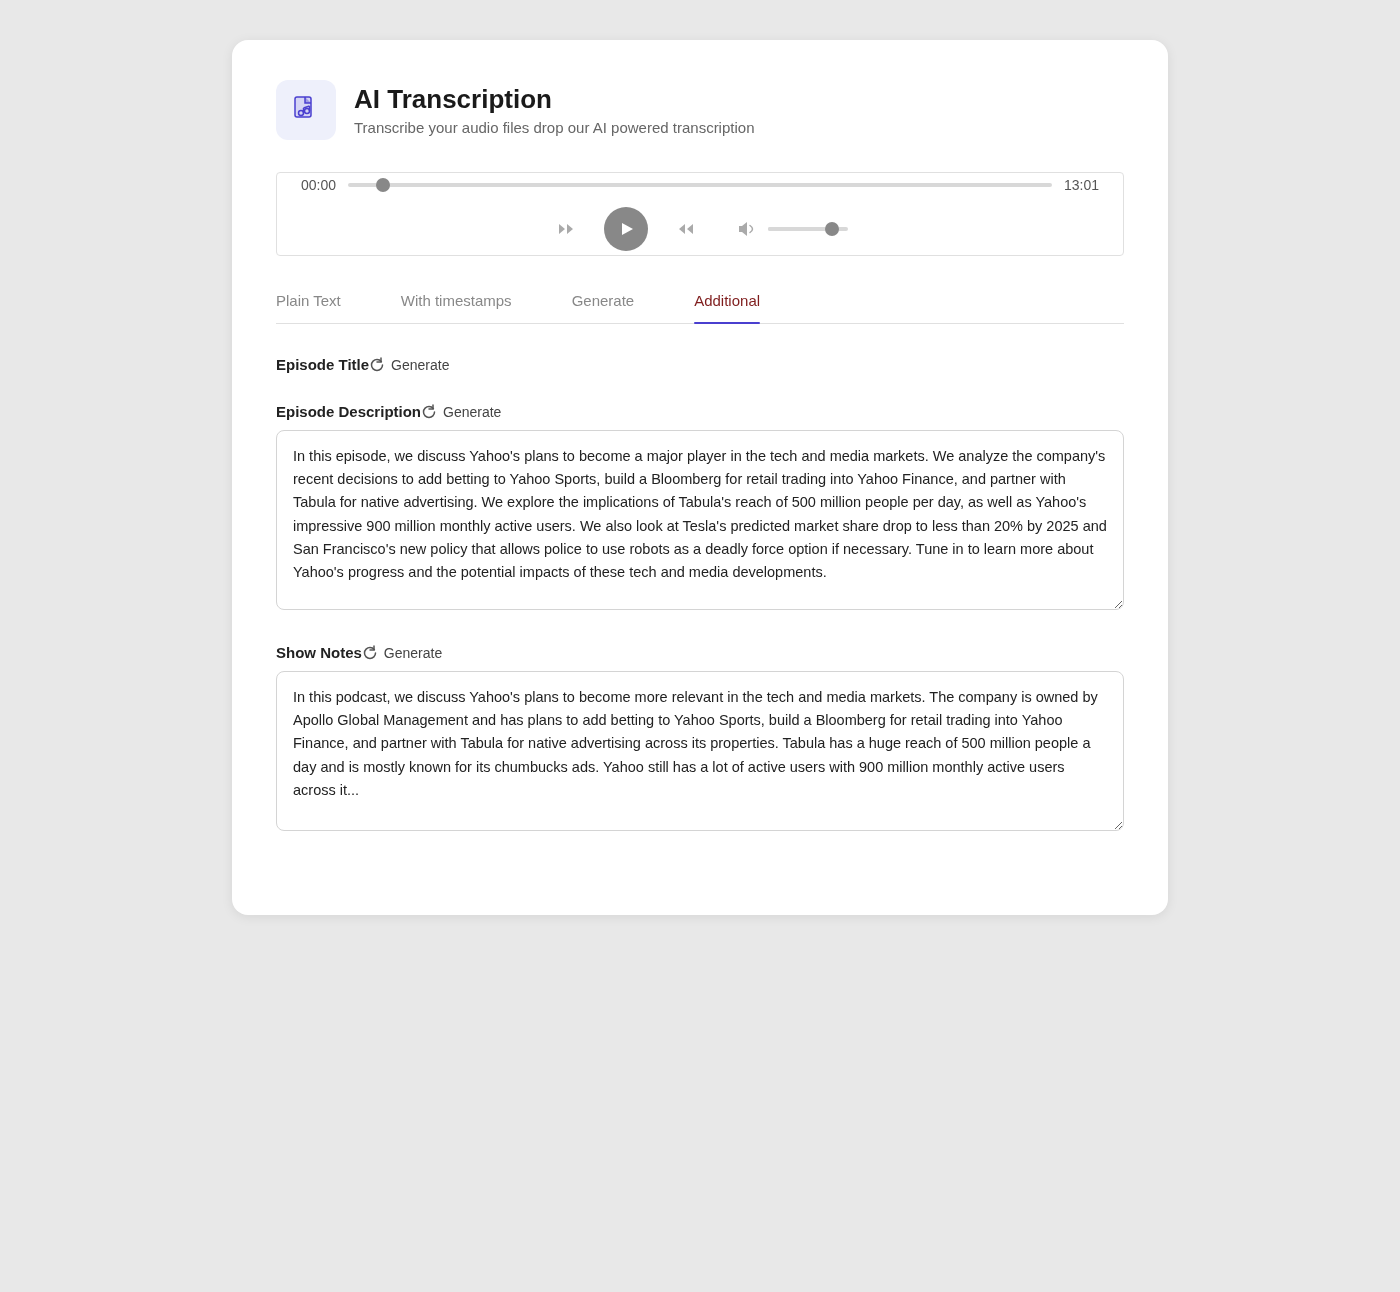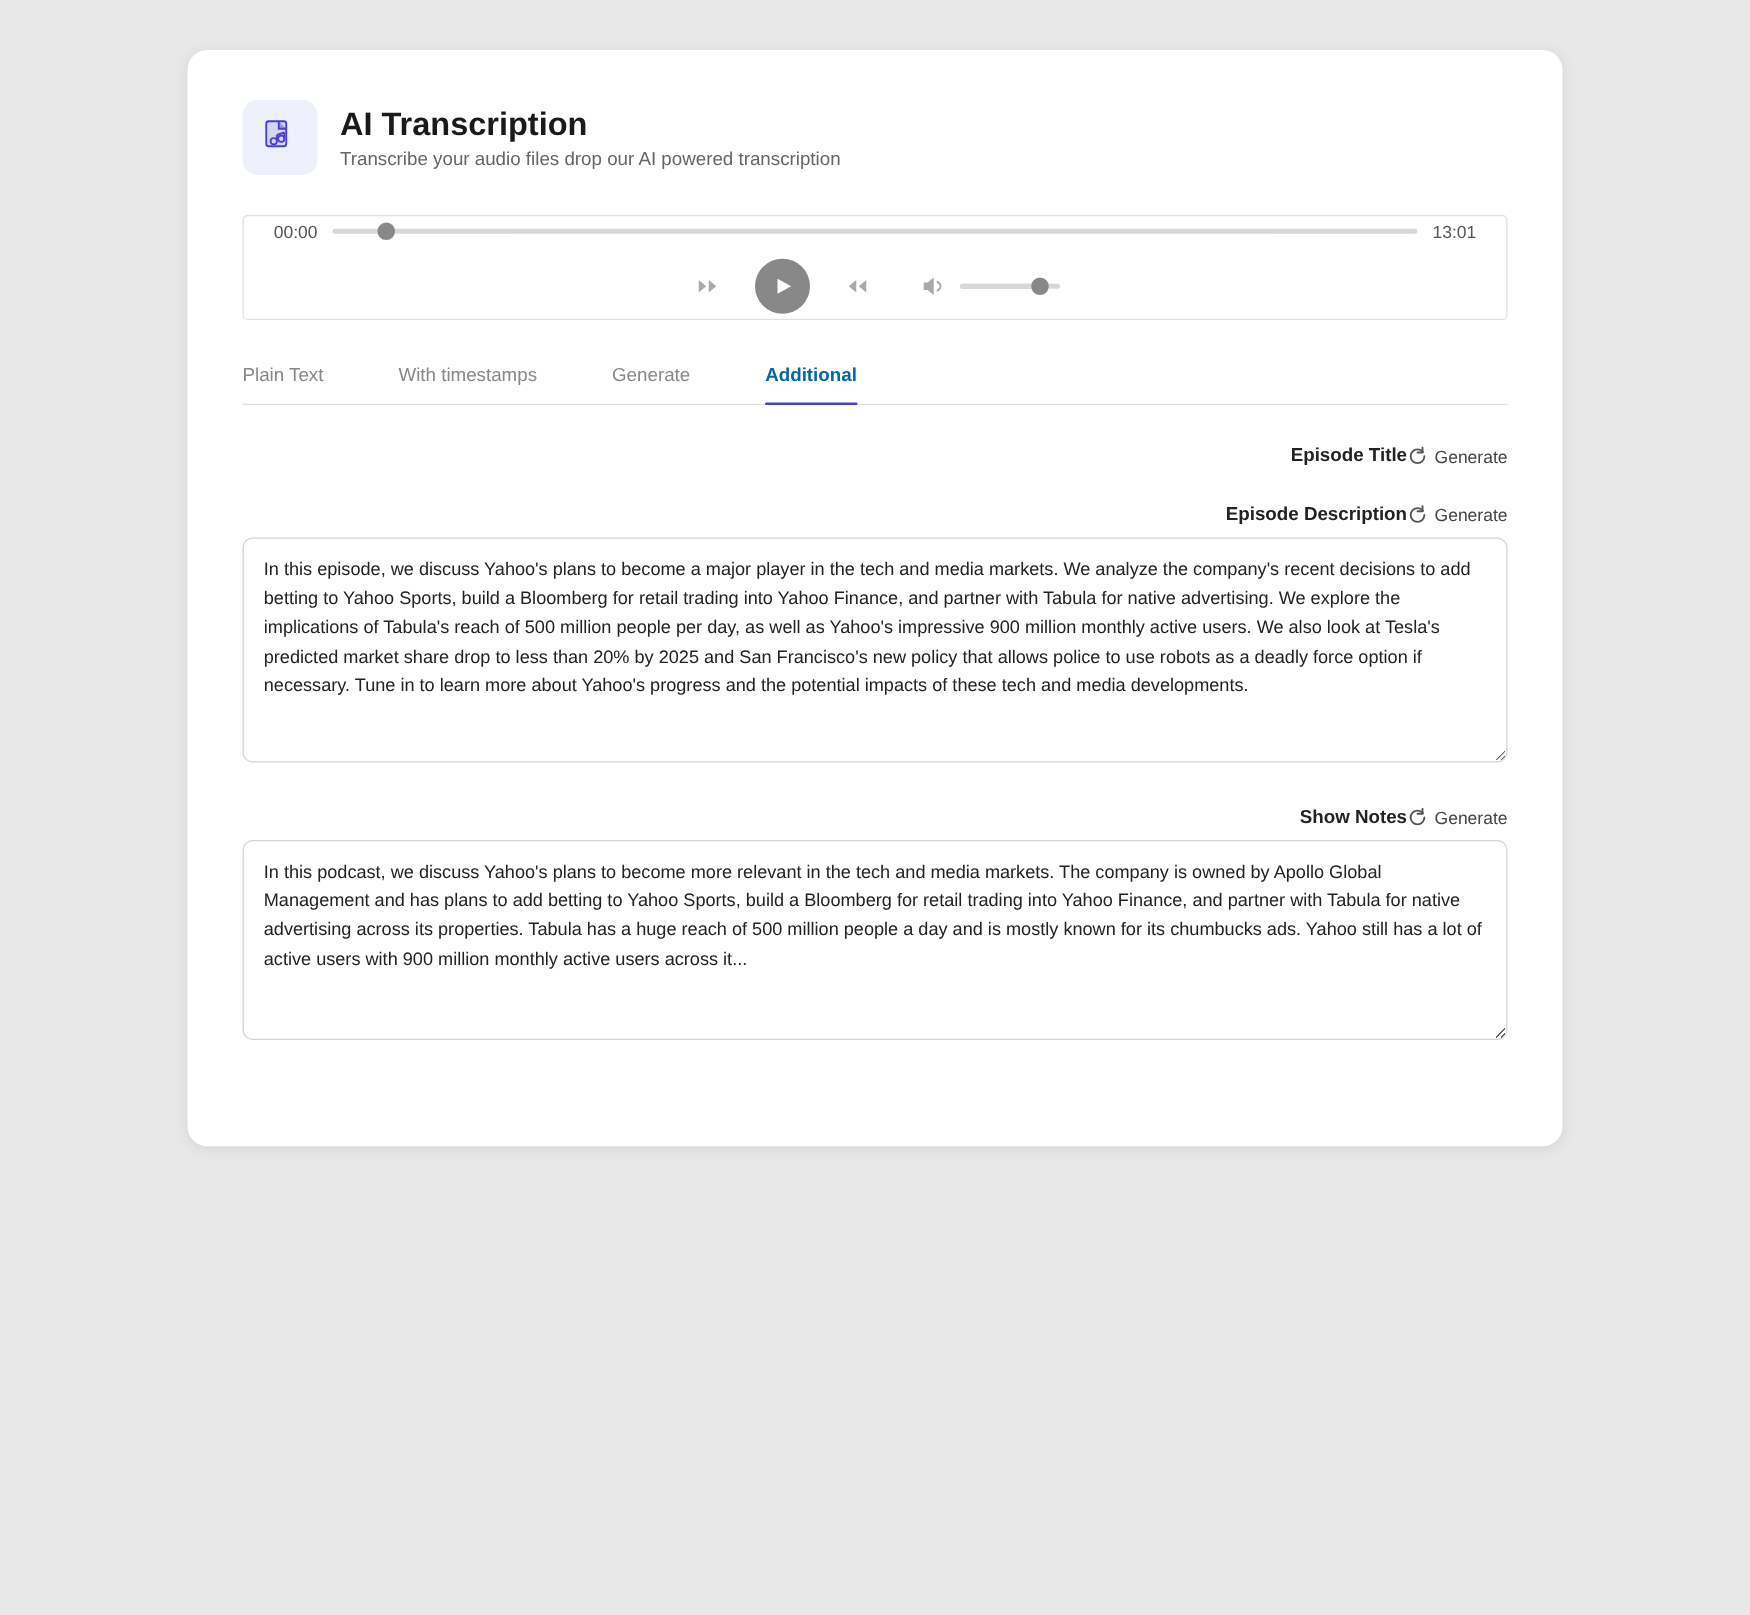--- a/index.html
+++ b/index.html
@@ -11,21 +11,21 @@
       justify-content: center;
       align-items: flex-start;
       min-height: 100vh;
       padding: 40px 20px;
     }
 
     .card {
       background: #ffffff;
       border-radius: 16px;
       padding: 40px 44px 50px 44px;
-      width: 1100px;
+      width: 936px;
       max-width: 100%;
       box-shadow: 0 2px 12px rgba(0,0,0,0.08);
     }
 
     
     .header {
       display: flex;
       align-items: center;
       gap: 18px;
       margin-bottom: 32px;
@@ -172,43 +172,43 @@
       font-size: 15px;
       color: #888;
       cursor: pointer;
       border: none;
       background: none;
       position: relative;
       font-weight: 400;
     }
 
     .tab.active {
-      color: #0369a1;
-      font-weight: 700;
+      color: #7f1d1d;
+      font-weight: 400;
     }
 
     .tab.active::after {
       content: '';
       position: absolute;
       bottom: -1px;
       left: 0;
       right: 0;
       height: 2px;
       background: #4a3fcf;
       border-radius: 1px;
     }
 
     
     .section {
       margin-bottom: 30px;
     }
 
     .section-header {
       display: flex;
-      justify-content: flex-end;
+      justify-content: flex-start;
       align-items: center;
       margin-bottom: 10px;
     }
 
     .section-label {
       font-size: 15px;
       font-weight: 600;
       color: #222;
     }
 

